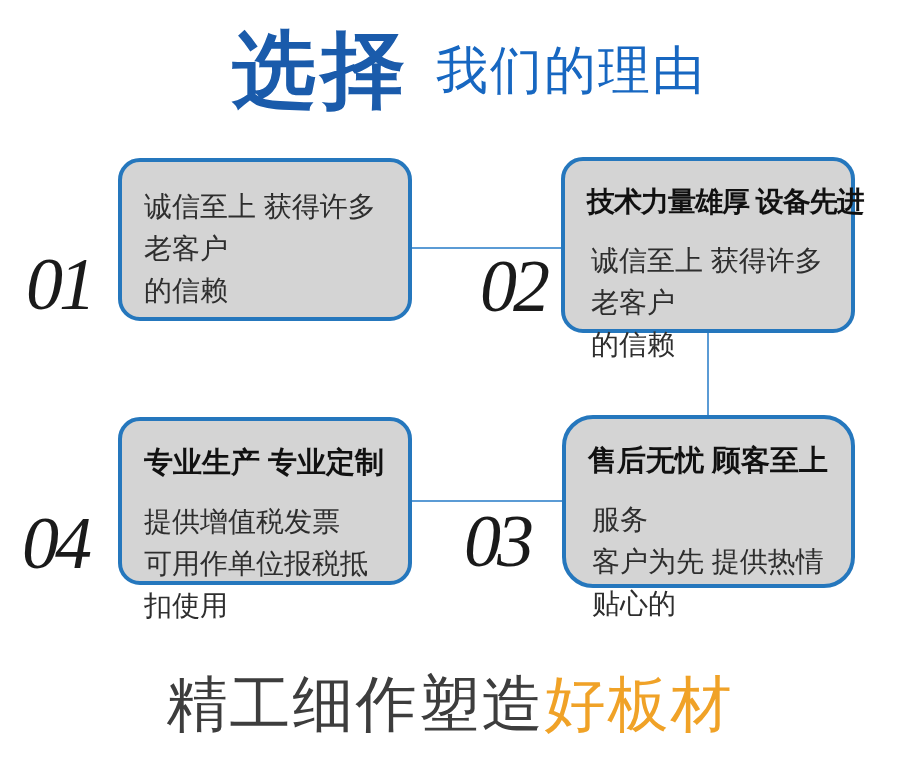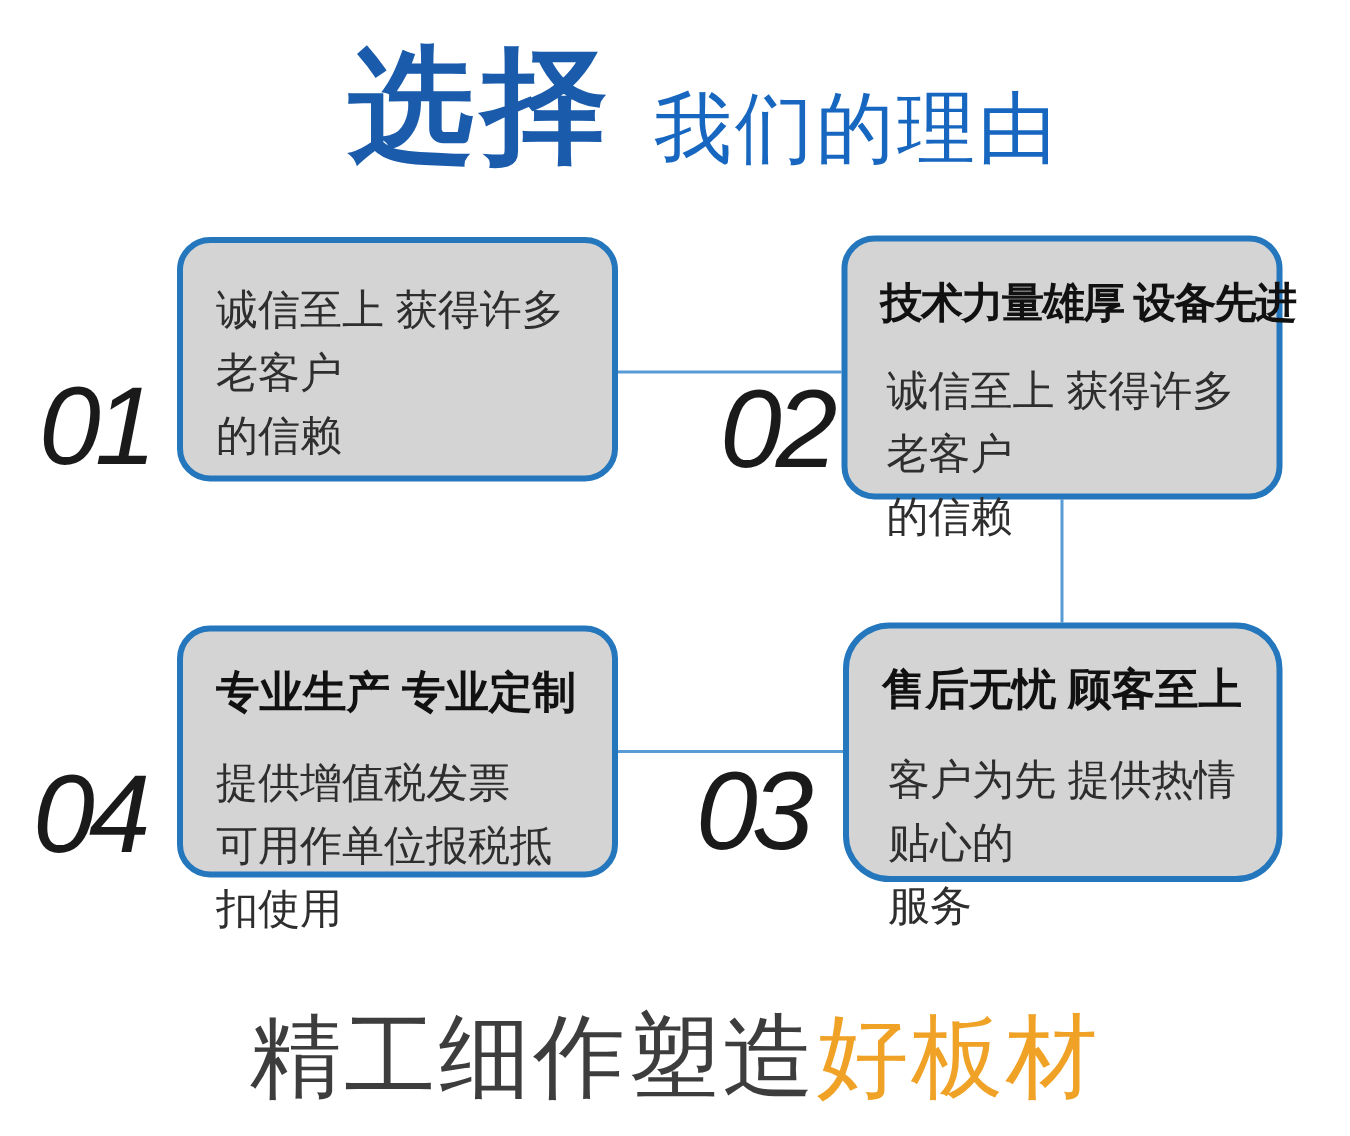--- a/index.html
+++ b/index.html
@@ -18,36 +18,36 @@
   html,body{margin:0;padding:0;background:#fff;}
   body{font-family:"Liberation Sans","DejaVu Sans",sans-serif;}
   .canvas{
     position:relative;width:900px;height:757px;margin:0 auto;
     background:var(--page-bg);overflow:hidden;
   }
 
   
   .title{
     position:absolute;left:232px;top:28px;
-    display:flex;align-items:flex-end;gap:26px;white-space:nowrap;
+    display:flex;align-items:center;gap:26px;white-space:nowrap;
   }
   .title .t1{
     font-size:84px;line-height:1;font-weight:900;
     color:var(--title-primary-color);letter-spacing:5px;
   }
   .title .t2{
     font-size:52px;line-height:1;font-weight:500;
     color:var(--title-secondary-color);letter-spacing:2px;
   }
 
   
   .num{
     position:absolute;
     font-size:74px;line-height:1;font-style:italic;font-weight:400;
-    color:var(--number-color);letter-spacing:-4px;
+    color:var(--number-color);letter-spacing:-4px;font-family:Liberation Serif, serif;
   }
   .num-01{left:26px; top:247px;}
   .num-02{left:480px;top:249px;}
   .num-03{left:464px;top:504px;}
   .num-04{left:22px; top:506px;}
 
   
   .card{
     position:absolute;box-sizing:border-box;
     background:var(--box-fill);
@@ -115,22 +115,22 @@
     <div class="card-title">技术力量雄厚 设备先进</div>
     <div class="card-body">
       <div>诚信至上 获得许多老客户</div>
       <div>的信赖</div>
     </div>
   </div>
 
   <div class="card card-03">
     <div class="card-title">售后无忧 顾客至上</div>
     <div class="card-body">
+      <div>服务</div>
       <div>客户为先 提供热情贴心的</div>
-      <div>服务</div>
     </div>
   </div>
 
   <div class="card card-04">
     <div class="card-title">专业生产 专业定制</div>
     <div class="card-body">
       <div>提供增值税发票</div>
       <div>可用作单位报税抵扣使用</div>
     </div>
   </div>

